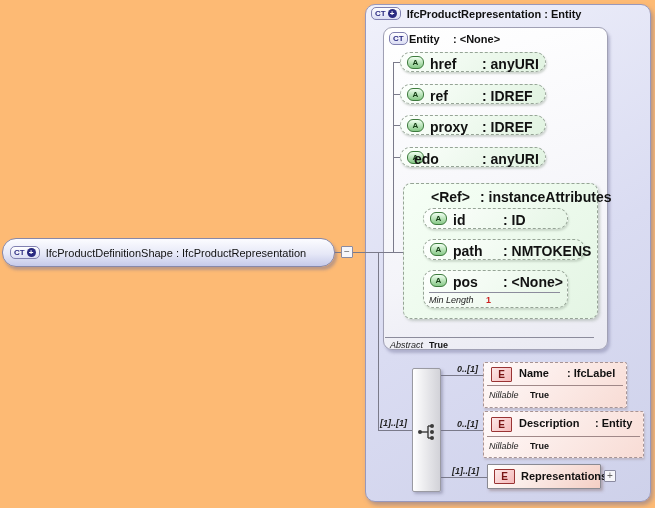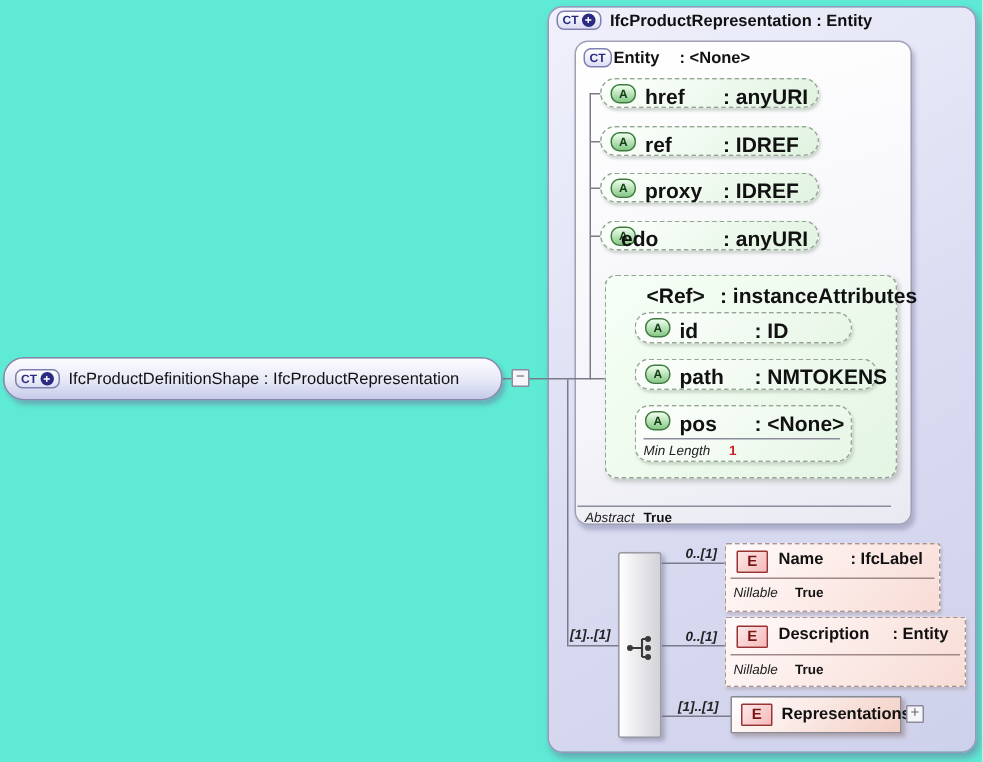--- a/index.html
+++ b/index.html
@@ -1,19 +1,19 @@
 <!DOCTYPE html>
 <html><head>
 <meta charset="utf-8">
 <style>
   * { margin:0; padding:0; box-sizing:border-box; }
   html,body { background:#ffffff; }
   #canvas {
     position:relative; width:655px; height:508px; overflow:hidden;
-    font-family:"Liberation Sans", sans-serif; background:#5eead4;
+    font-family:"Liberation Sans", sans-serif; background:#fdba74;
   }
   .ln { position:absolute; background:#7a7a8a; z-index:3; }
 
   
   .node-main {
     position:absolute; left:2px; top:238px; width:333px; height:29px;
     border:1px solid #8888a8; border-radius:14px;
     background:linear-gradient(180deg,#fcfcff 0%,#e6e8f7 55%,#c6cae9 100%);
     box-shadow:2px 3px 3px rgba(110,110,150,0.45);
     display:flex; align-items:center; padding-left:7px; gap:6px; z-index:4;

